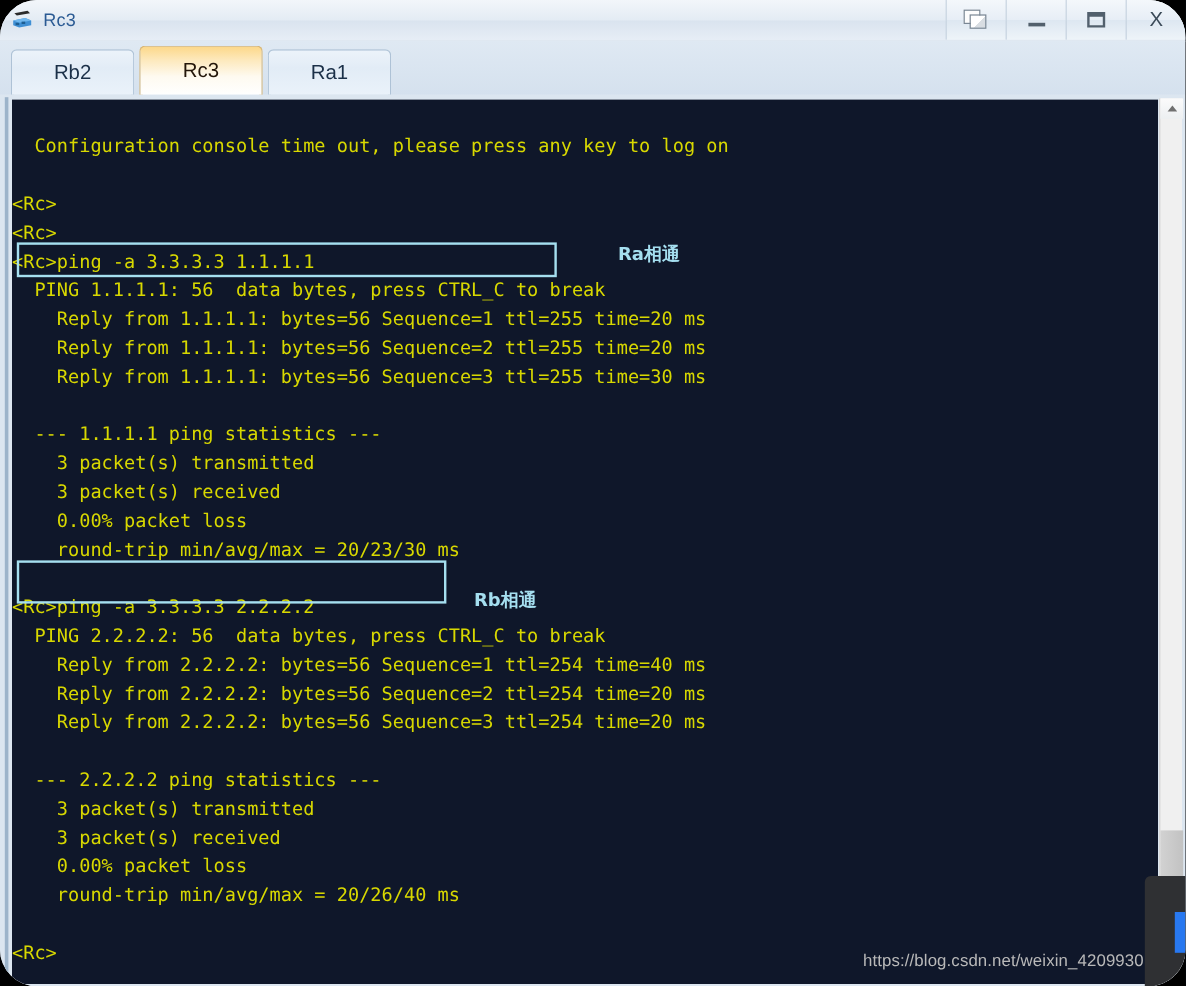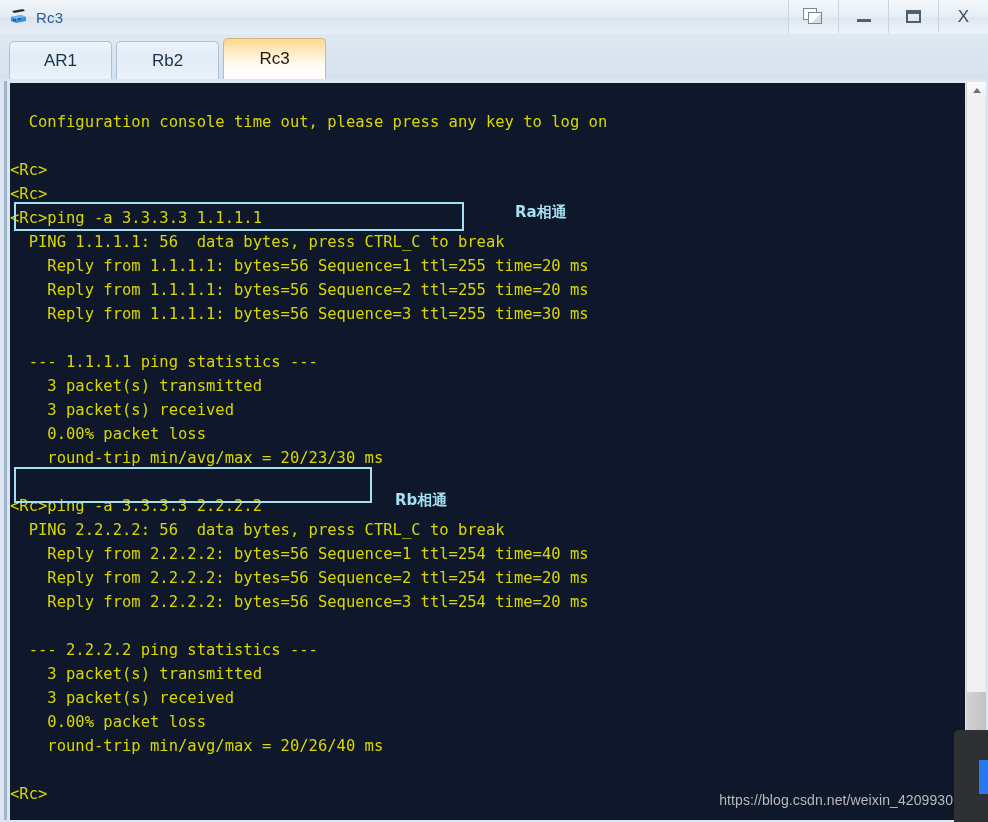--- a/index.html
+++ b/index.html
@@ -14,20 +14,21 @@
     font-family: "Liberation Sans", sans-serif;
   }
 
   #app {
     position: relative;
     width: 988px;
     height: 822px;
     background: linear-gradient(to bottom, #e9eff5 0%, #dde6f0 100%);
     box-sizing: border-box;
     overflow: hidden;
+    border-radius: 31px;
   }
 
   
   .titlebar {
     position: absolute;
     left: 0; top: 0;
     width: 988px; height: 34px;
     background: linear-gradient(to bottom, #f2f6fa 0%, #e4ecf4 48%, #dae4ef 52%, #e7eef6 100%);
     display: flex;
     align-items: center;
@@ -262,27 +263,27 @@
         <span class="max-ico"></span>
       </div>
       <div class="win-btn">
         <span class="glyph">X</span>
       </div>
     </div>
   </div>
 
   <div class="tabstrip">
     <div class="tab">
-        <span>AR1</span>
-      </div>
-    <div class="tab">
         <span>Rb2</span>
       </div>
     <div class="tab active">
         <span>Rc3</span>
+      </div>
+    <div class="tab">
+        <span>Ra1</span>
       </div>
   </div>
 
   <div class="term-frame">
     <div class="term-inner-border"></div>
 
     <div class="terminal">
       <div class="term-text" id="term-text" style="color: rgb(216, 216, 0);"><div class="term-line">  Configuration console time out, please press any key to log on</div><div class="term-line blank">&nbsp;</div><div class="term-line">&lt;Rc&gt;</div><div class="term-line">&lt;Rc&gt;</div><div class="term-line">&lt;Rc&gt;ping -a 3.3.3.3 1.1.1.1</div><div class="term-line">  PING 1.1.1.1: 56  data bytes, press CTRL_C to break</div><div class="term-line">    Reply from 1.1.1.1: bytes=56 Sequence=1 ttl=255 time=20 ms</div><div class="term-line">    Reply from 1.1.1.1: bytes=56 Sequence=2 ttl=255 time=20 ms</div><div class="term-line">    Reply from 1.1.1.1: bytes=56 Sequence=3 ttl=255 time=30 ms</div><div class="term-line blank">&nbsp;</div><div class="term-line">  --- 1.1.1.1 ping statistics ---</div><div class="term-line">    3 packet(s) transmitted</div><div class="term-line">    3 packet(s) received</div><div class="term-line">    0.00% packet loss</div><div class="term-line">    round-trip min/avg/max = 20/23/30 ms</div><div class="term-line blank">&nbsp;</div><div class="term-line">&lt;Rc&gt;ping -a 3.3.3.3 2.2.2.2</div><div class="term-line">  PING 2.2.2.2: 56  data bytes, press CTRL_C to break</div><div class="term-line">    Reply from 2.2.2.2: bytes=56 Sequence=1 ttl=254 time=40 ms</div><div class="term-line">    Reply from 2.2.2.2: bytes=56 Sequence=2 ttl=254 time=20 ms</div><div class="term-line">    Reply from 2.2.2.2: bytes=56 Sequence=3 ttl=254 time=20 ms</div><div class="term-line blank">&nbsp;</div><div class="term-line">  --- 2.2.2.2 ping statistics ---</div><div class="term-line">    3 packet(s) transmitted</div><div class="term-line">    3 packet(s) received</div><div class="term-line">    0.00% packet loss</div><div class="term-line">    round-trip min/avg/max = 20/26/40 ms</div><div class="term-line blank">&nbsp;</div><div class="term-line">&lt;Rc&gt;</div></div>
 
       <div class="hl-box" id="hl1" style="left: 4px; top: 119px; width: 450px; height: 29px; border-color: rgb(165, 223, 240);"></div>

